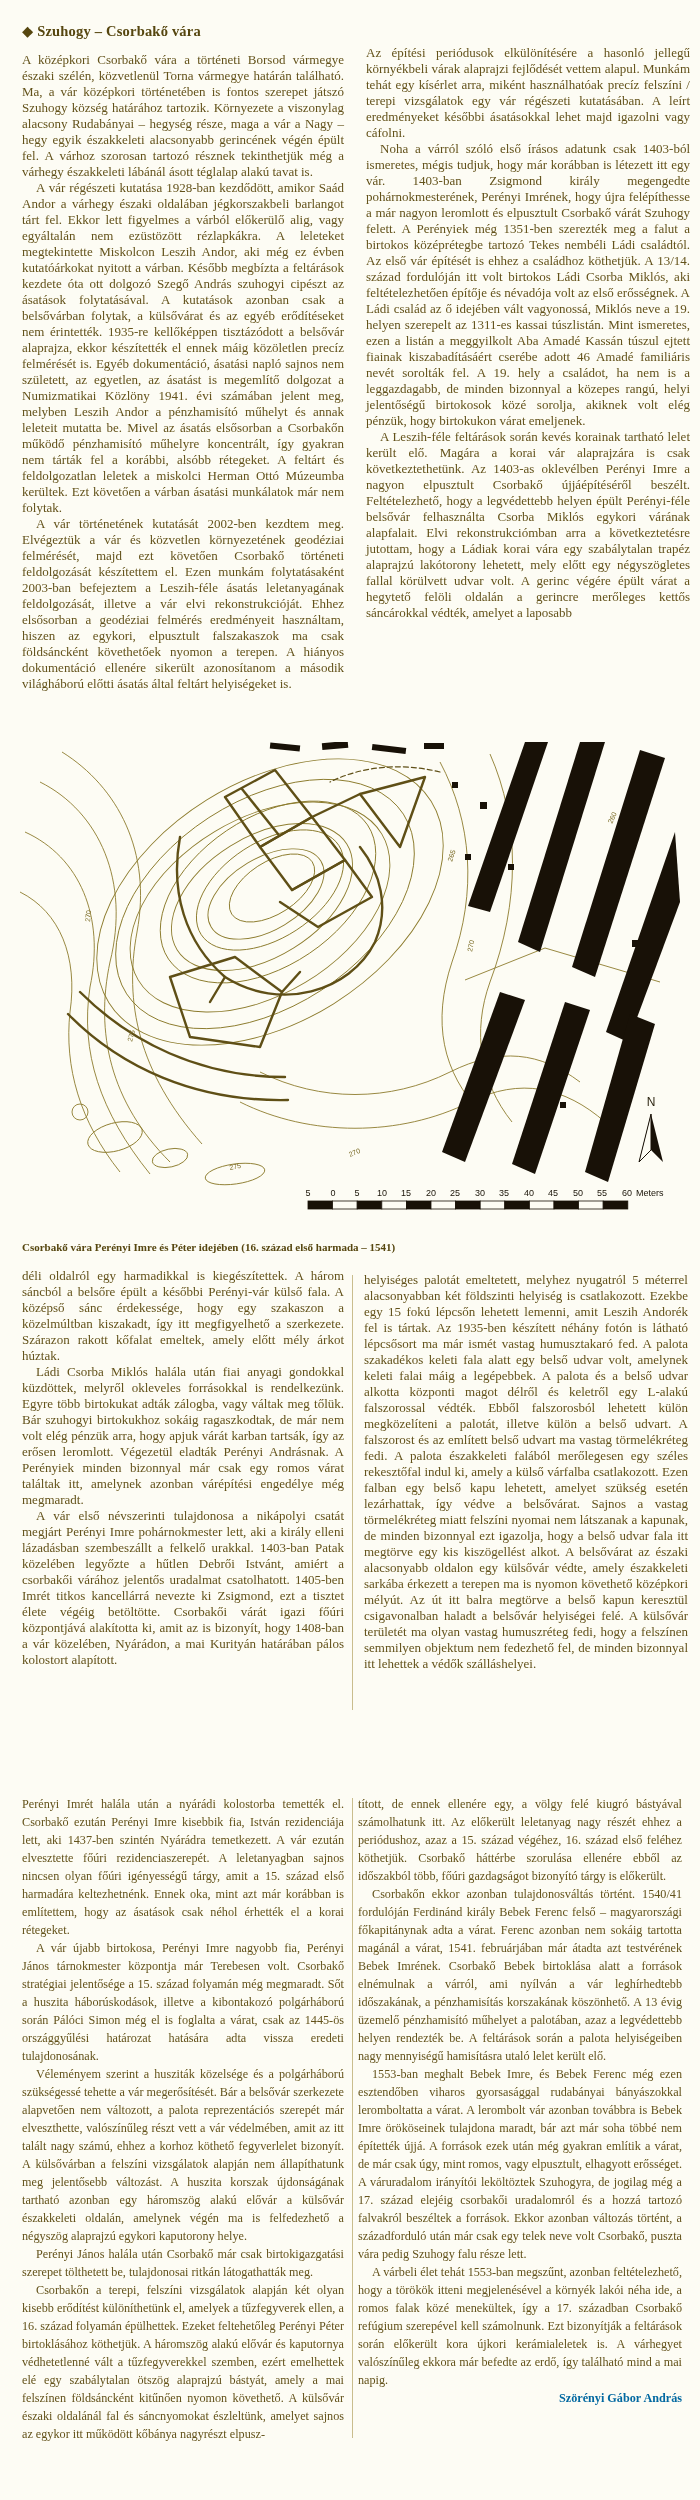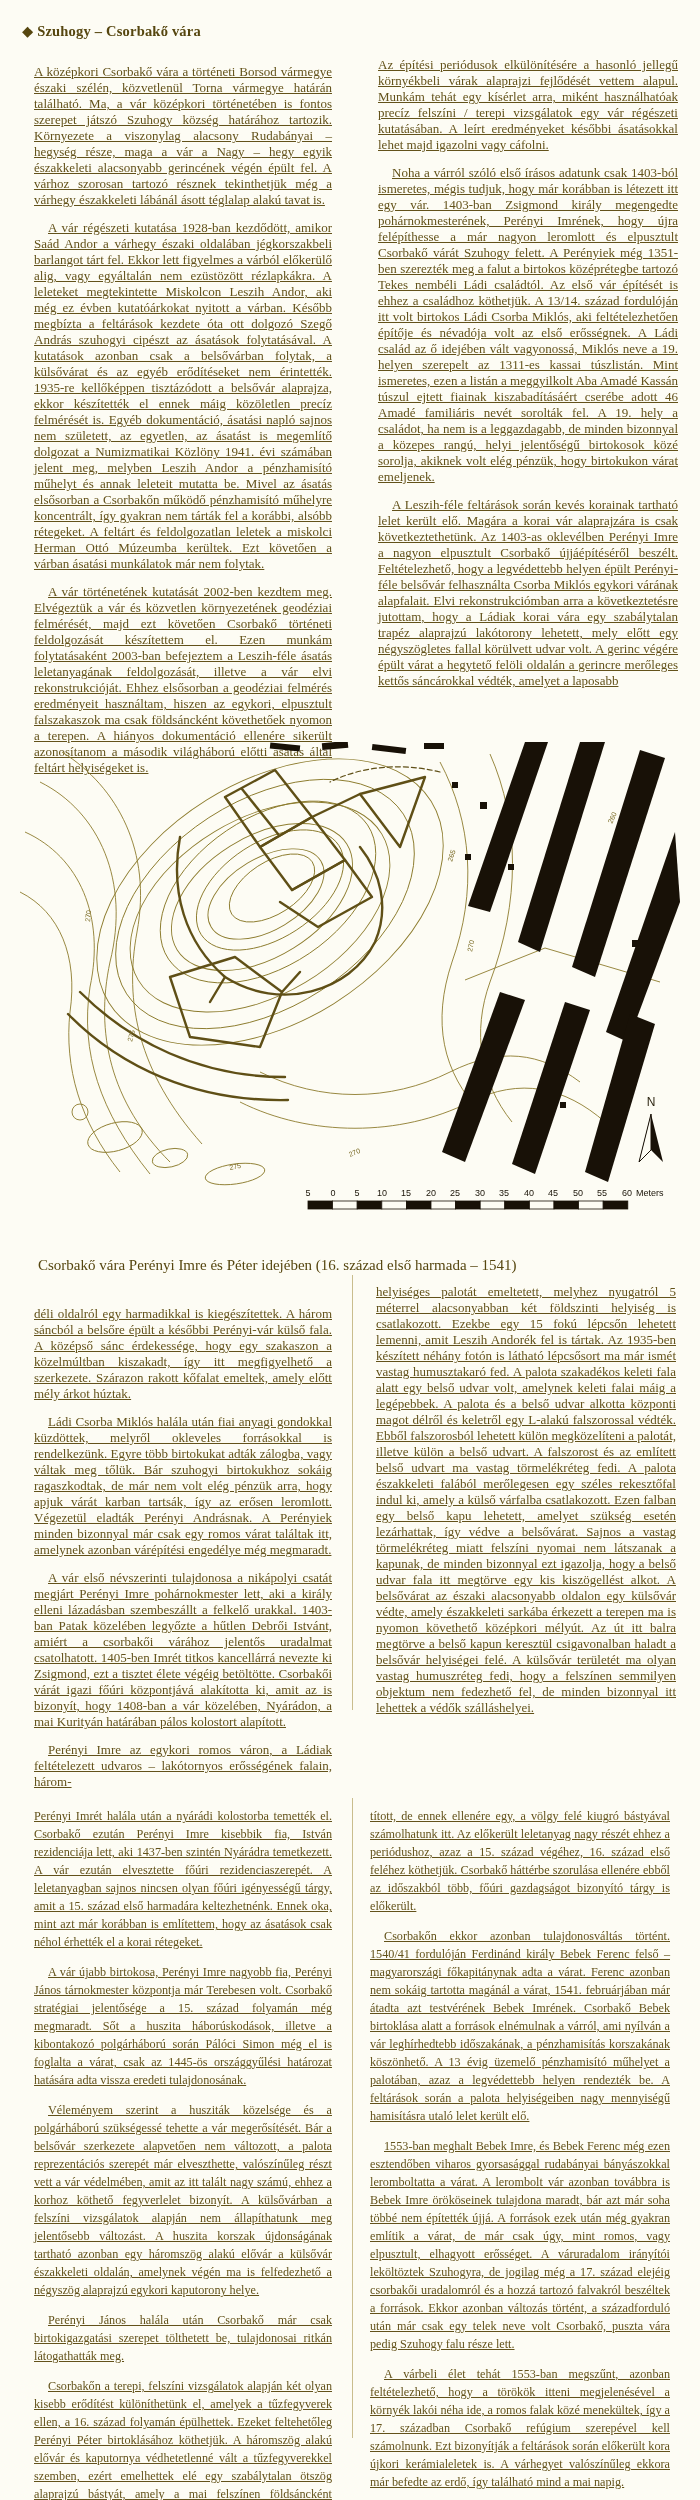--- a/index.html
+++ b/index.html
@@ -4,24 +4,24 @@
 <style>
   html,body{margin:0;padding:0;}
   body{width:700px;height:2500px;position:relative;background:#fdfcf4;overflow:hidden;
        font-family:"Liberation Serif","DejaVu Serif",serif;color:#63521a;}
   .page{position:absolute;inset:0;border-radius:30px;}
   .title{position:absolute;left:22px;top:22px;margin:0;font-size:14.5px;font-weight:bold;
          color:#56460f;letter-spacing:.2px;}
   .col{position:absolute;text-align:justify;hyphens:none;}
   .pg1{font-size:13px;line-height:16px;}
   .pg2{font-size:12.2px;line-height:18px;}
-  .col p{margin:12px;text-indent:14px;text-decoration:underline;}
+  .col p{margin:0;text-indent:14px;}
   .col p.noindent{text-indent:0;}
-  .caption{position:absolute;left:22px;top:1241px;width:660px;margin:16px;
-           font-size:15px;font-weight:normal;color:#56460f;}
+  .caption{position:absolute;left:22px;top:1241px;width:660px;margin:0;
+           font-size:11px;font-weight:bold;color:#56460f;}
   .map-wrap{position:absolute;left:20px;top:742px;width:660px;height:490px;}
   .rule{position:absolute;width:1px;background:#c9bd8d;}
   .author{text-align:right;font-weight:bold;text-indent:0;margin-top:3px;color:#0369a1;}
   .clabel{font-family:"Liberation Sans","DejaVu Sans",sans-serif;font-size:7px;fill:#7a6a24;}
   .slabel{font-family:"Liberation Sans","DejaVu Sans",sans-serif;font-size:9px;fill:#1a1408;text-anchor:middle;}
   .sunit{font-family:"Liberation Sans","DejaVu Sans",sans-serif;font-size:9px;fill:#1a1408;}
   .nlabel{font-family:"Liberation Sans","DejaVu Sans",sans-serif;font-size:12px;fill:#2c2410;}
 </style>
 </head>
 <body>
@@ -156,25 +156,24 @@
         </g>
       </g>
     </svg>
   </div>
 
   <p class="caption">Csorbakő vára Perényi Imre és Péter idejében (16. század első harmada – 1541)</p>
 
   <div class="rule" style="left:352px;top:1275px;height:435px;"></div>
   <div class="rule" style="left:352px;top:1798px;height:640px;"></div>
 
-  <div class="col pg1" style="left:22px;top:1294px;width:322px;">
+  <div class="col pg1" style="left:22px;top:1268px;width:322px;">
     <p class="noindent">déli oldalról egy harmadikkal is kiegészítettek. A három sáncból a belsőre épült a későbbi Perényi-vár külső fala. A középső sánc érdekessége, hogy egy szakaszon a közelmúltban kiszakadt, így itt megfigyelhető a szerkezete. Szárazon rakott kőfalat emeltek, amely előtt mély árkot húztak.</p>
     <p>Ládi Csorba Miklós halála után fiai anyagi gondokkal küzdöttek, melyről okleveles forrásokkal is rendelkezünk. Egyre több birtokukat adták zálogba, vagy váltak meg tőlük. Bár szuhogyi birtokukhoz sokáig ragaszkodtak, de már nem volt elég pénzük arra, hogy apjuk várát karban tartsák, így az erősen leromlott. Végezetül eladták Perényi Andrásnak. A Perényiek minden bizonnyal már csak egy romos várat találtak itt, amelynek azonban várépítési engedélye még megmaradt.</p>
     <p>A vár első névszerinti tulajdonosa a nikápolyi csatát megjárt Perényi Imre pohárnokmester lett, aki a király elleni lázadásban szembeszállt a felkelő urakkal. 1403-ban Patak közelében legyőzte a hűtlen Debrői Istvánt, amiért a csorbakői várához jelentős uradalmat csatolhatott. 1405-ben Imrét titkos kancellárrá nevezte ki Zsigmond, ezt a tisztet élete végéig betöltötte. Csorbakői várát igazi főúri központjává alakította ki, amit az is bizonyít, hogy 1408-ban a vár közelében, Nyárádon, a mai Kurityán határában pálos kolostort alapított.</p>
-    <p>Perényi Imre az egykori romos váron, a Ládiak feltételezett udvaros – lakótornyos erősségének falain, három-</p>
   </div>
 
   <div class="col pg1" style="left:364px;top:1272px;width:324px;">
     <p class="noindent">helyiséges palotát emeltetett, melyhez nyugatról 5 méterrel alacsonyabban két földszinti helyiség is csatlakozott. Ezekbe egy 15 fokú lépcsőn lehetett lemenni, amit Leszih Andorék fel is tártak. Az 1935-ben készített néhány fotón is látható lépcsősort ma már ismét vastag humusztakaró fed. A palota szakadékos keleti fala alatt egy belső udvar volt, amelynek keleti falai máig a legépebbek. A palota és a belső udvar alkotta központi magot délről és keletről egy L-alakú falszorossal védték. Ebből falszorosból lehetett külön megközelíteni a palotát, illetve külön a belső udvart. A falszorost és az említett belső udvart ma vastag törmelékréteg fedi. A palota északkeleti falából merőlegesen egy széles rekesztőfal indul ki, amely a külső várfalba csatlakozott. Ezen falban egy belső kapu lehetett, amelyet szükség esetén lezárhattak, így védve a belsővárat. Sajnos a vastag törmelékréteg miatt felszíni nyomai nem látszanak a kapunak, de minden bizonnyal ezt igazolja, hogy a belső udvar fala itt megtörve egy kis kiszögellést alkot. A belsővárat az északi alacsonyabb oldalon egy külsővár védte, amely északkeleti sarkába érkezett a terepen ma is nyomon követhető középkori mélyút. Az út itt balra megtörve a belső kapun keresztül csigavonalban haladt a belsővár helyiségei felé. A külsővár területét ma olyan vastag humuszréteg fedi, hogy a felszínen semmilyen objektum nem fedezhető fel, de minden bizonnyal itt lehettek a védők szálláshelyei.</p>
   </div>
 
   <div class="col pg2" style="left:22px;top:1795px;width:322px;">
     <p class="noindent">Perényi Imrét halála után a nyárádi kolostorba temették el. Csorbakő ezután Perényi Imre kisebbik fia, István rezidenciája lett, aki 1437-ben szintén Nyárádra temetkezett. A vár ezután elvesztette főúri rezidenciaszerepét. A leletanyagban sajnos nincsen olyan főúri igényességű tárgy, amit a 15. század első harmadára keltezhetnénk. Ennek oka, mint azt már korábban is említettem, hogy az ásatások csak néhol érhették el a korai rétegeket.</p>
     <p>A vár újabb birtokosa, Perényi Imre nagyobb fia, Perényi János tárnokmester központja már Terebesen volt. Csorbakő stratégiai jelentősége a 15. század folyamán még megmaradt. Sőt a huszita háborúskodások, illetve a kibontakozó polgárháború során Pálóci Simon még el is foglalta a várat, csak az 1445-ös országgyűlési határozat hatására adta vissza eredeti tulajdonosának.</p>
     <p>Véleményem szerint a husziták közelsége és a polgárháború szükségessé tehette a vár megerősítését. Bár a belsővár szerkezete alapvetően nem változott, a palota reprezentációs szerepét már elveszthette, valószínűleg részt vett a vár védelmében, amit az itt talált nagy számú, ehhez a korhoz köthető fegyverlelet bizonyít. A külsővárban a felszíni vizsgálatok alapján nem állapíthatunk meg jelentősebb változást. A huszita korszak újdonságának tartható azonban egy háromszög alakú elővár a külsővár északkeleti oldalán, amelynek végén ma is felfedezhető a négyszög alaprajzú egykori kaputorony helye.</p>

